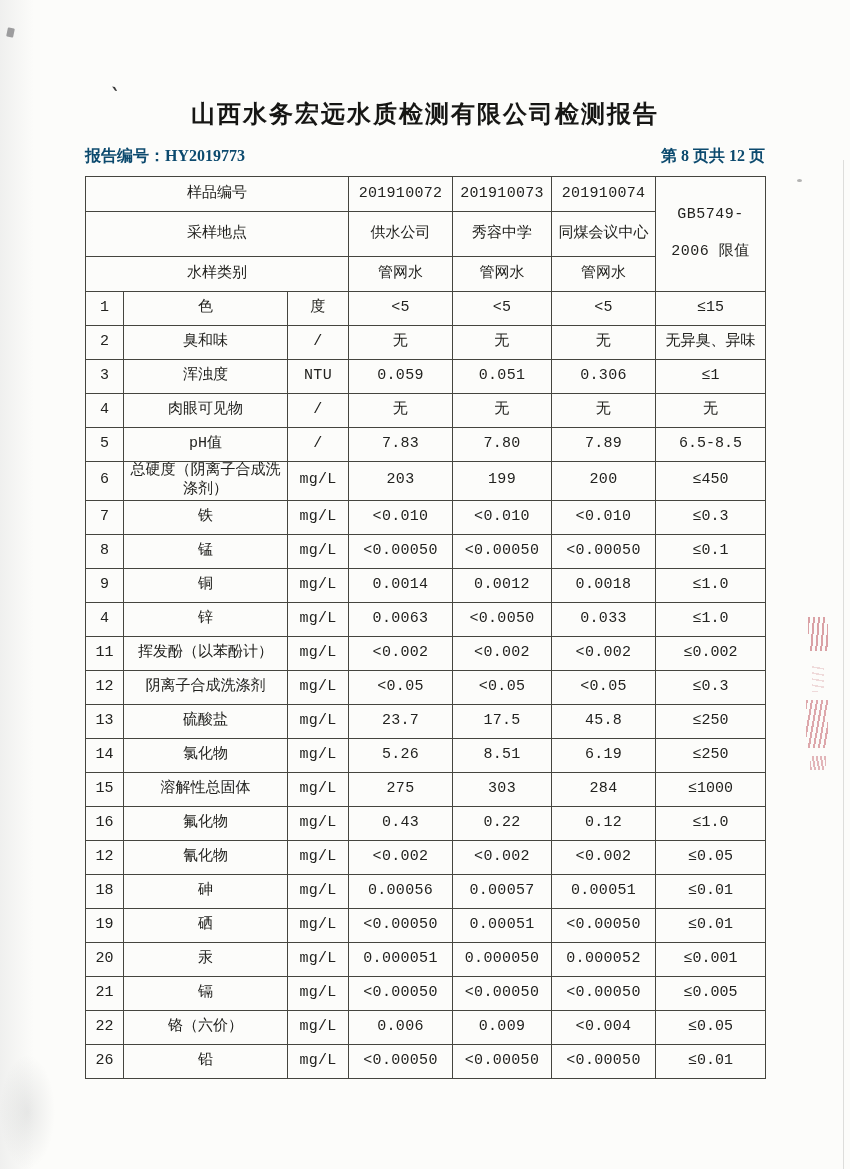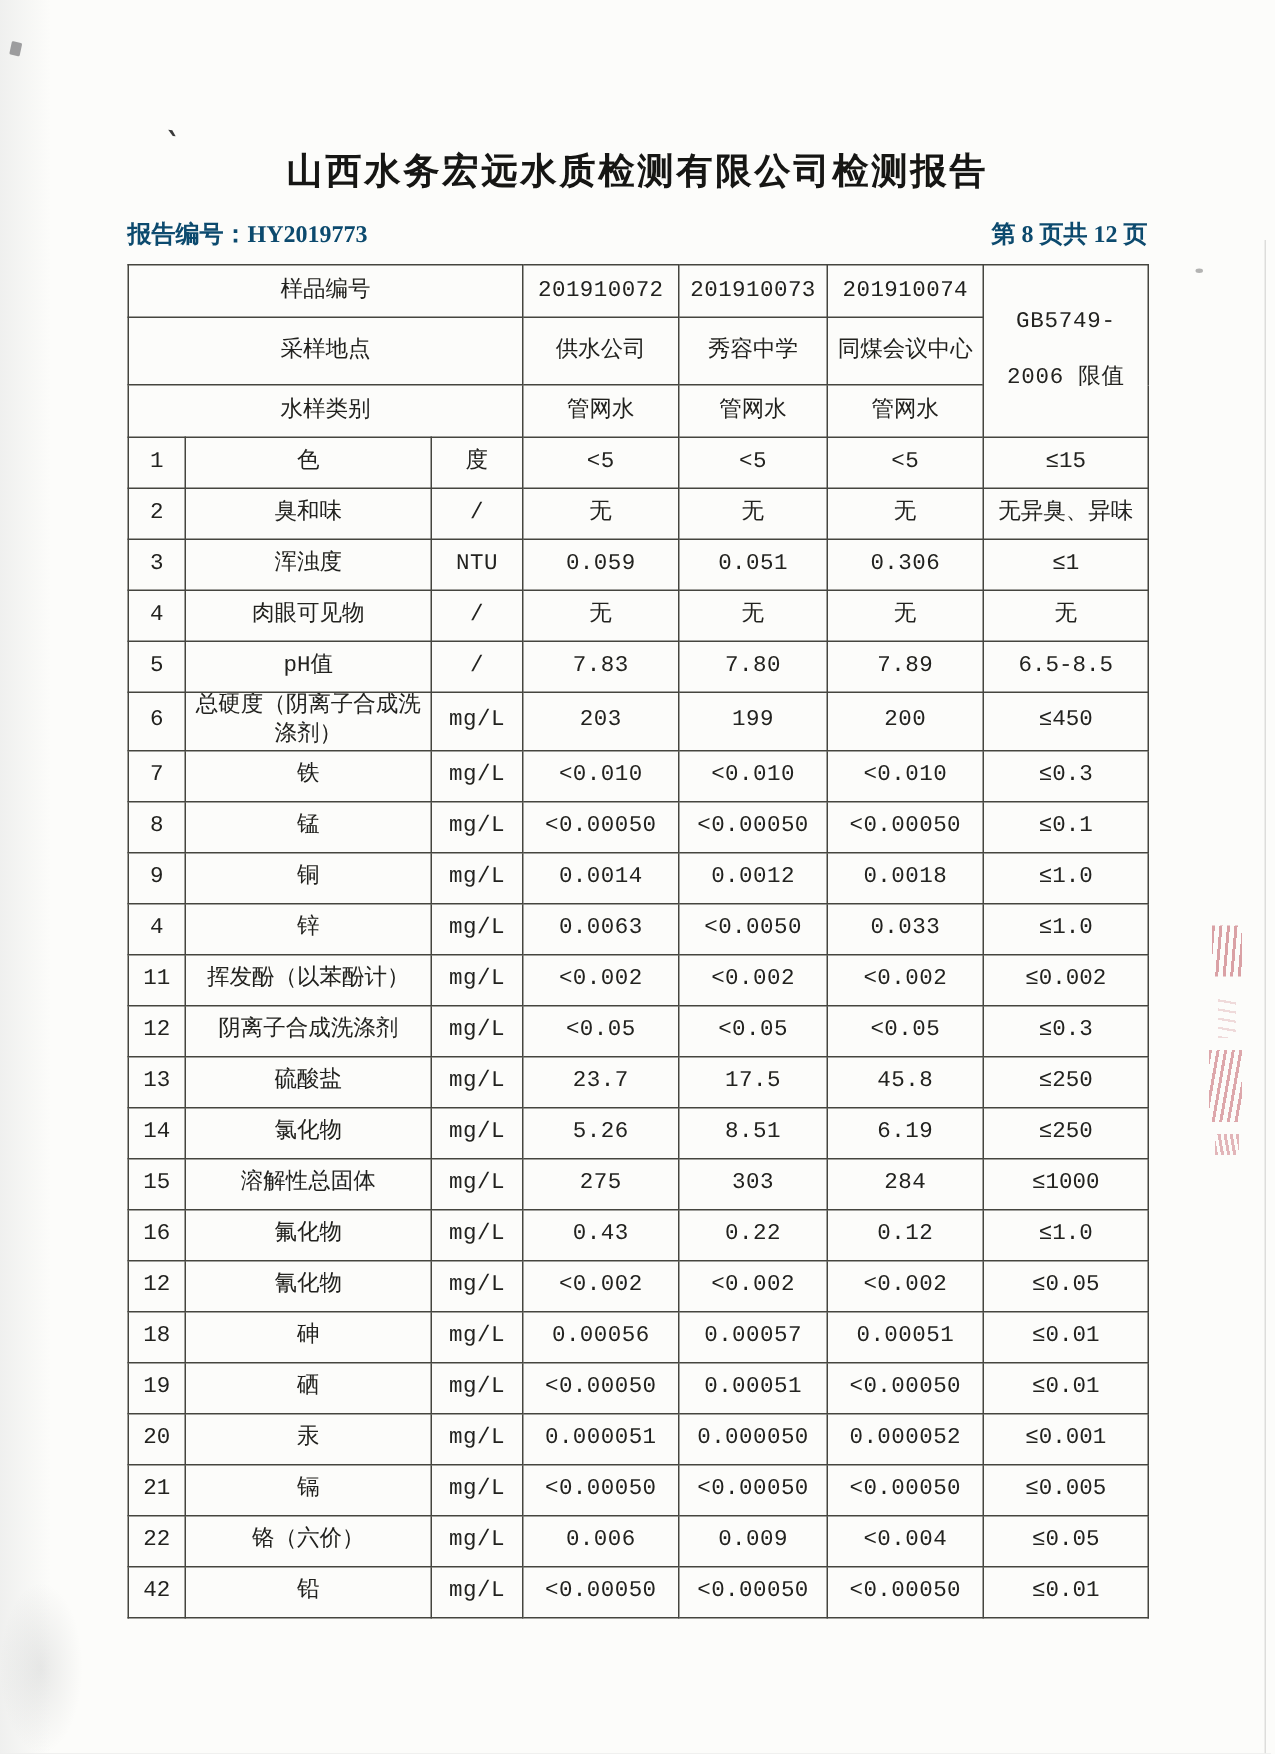--- a/index.html
+++ b/index.html
@@ -326,21 +326,21 @@
         <tr>
           <td class="no">22</td>
           <td class="param">铬（六价）</td>
           <td class="unit">mg/L</td>
           <td class="val">0.006</td>
           <td class="val">0.009</td>
           <td class="val">&lt;0.004</td>
           <td class="limit">≤0.05</td>
         </tr>
         <tr>
-          <td class="no">42</td>
+          <td class="no">26</td>
           <td class="param">铅</td>
           <td class="unit">mg/L</td>
           <td class="val">&lt;0.00050</td>
           <td class="val">&lt;0.00050</td>
           <td class="val">&lt;0.00050</td>
           <td class="limit">≤0.01</td>
         </tr>
       </tbody>
   </table>
 

